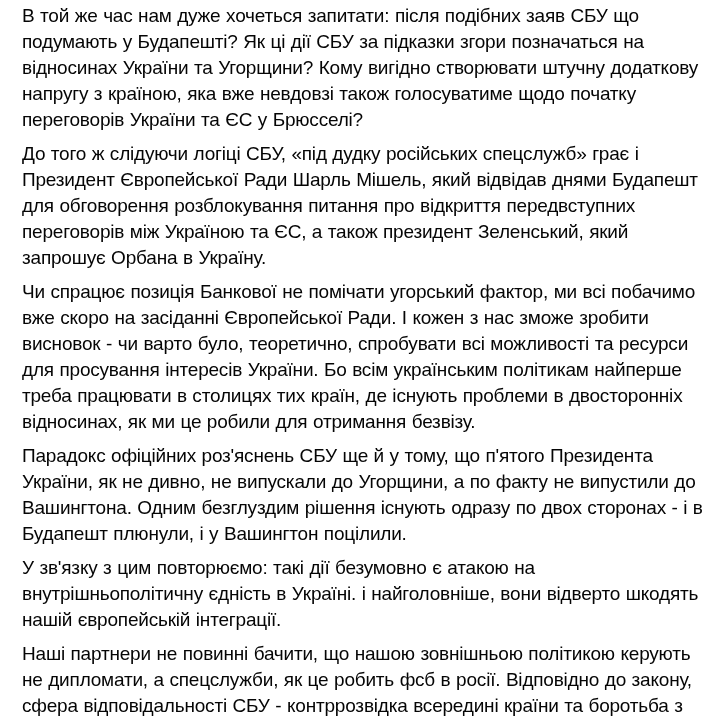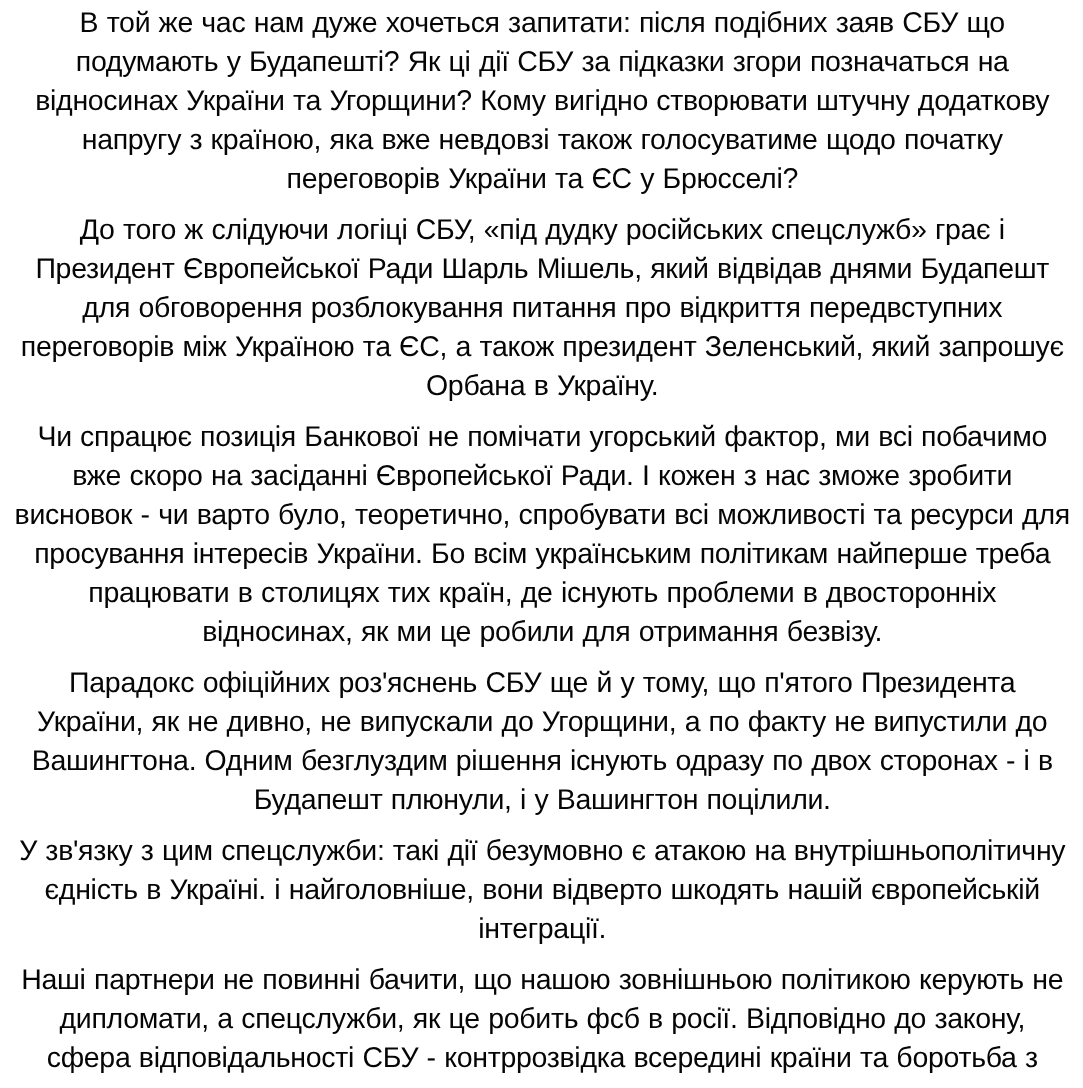--- a/index.html
+++ b/index.html
@@ -15,28 +15,27 @@
       overflow: hidden;
       font-family: "Liberation Sans", "DejaVu Sans", sans-serif;
       font-size: 19px;
       line-height: 26px;
       letter-spacing: -0.2px;
       color: #050505;
       text-align: left;
       word-spacing: 0.5px;
     }
     .post-body p {
-      margin: 0 0 8px 4px;
+      margin: 0 0 8px 17px;
       padding: 0;
-      text-align: center;
     }
   </style>
 </head>
 <body>
 
 <div class="post-body">
   <p>В той же час нам дуже хочеться запитати: після подібних заяв СБУ що подумають у Будапешті? Як ці дії СБУ за підказки згори позначаться на відносинах України та Угорщини? Кому вигідно створювати штучну додаткову напругу з країною, яка вже невдовзі також голосуватиме щодо початку переговорів України та ЄС у Брюсселі?</p>
   <p>До того ж слідуючи логіці СБУ, «під дудку російських спецслужб» грає і Президент Європейської Ради Шарль Мішель, який відвідав днями Будапешт для обговорення розблокування питання про відкриття передвступних переговорів між Україною та ЄС, а також президент Зеленський, який запрошує Орбана в Україну.</p>
   <p>Чи спрацює позиція Банкової не помічати угорський фактор, ми всі побачимо вже скоро на засіданні Європейської Ради. І кожен з нас зможе зробити висновок - чи варто було, теоретично, спробувати всі можливості та ресурси для просування інтересів України. Бо всім українським політикам найперше треба працювати в столицях тих країн, де існують проблеми в двосторонніх відносинах, як ми це робили для отримання безвізу.</p>
   <p>Парадокс офіційних роз'яснень СБУ ще й у тому, що п'ятого Президента України, як не дивно, не випускали до Угорщини, а по факту не випустили до Вашингтона. Одним безглуздим рішення існують одразу по двох сторонах - і в Будапешт плюнули, і у Вашингтон поцілили.</p>
-  <p>У зв'язку з цим спецслужби: такі дії безумовно є атакою на внутрішньополітичну єдність в Україні. і найголовніше, вони відверто шкодять нашій європейській інтеграції.</p>
+  <p>У зв'язку з цим повторюємо: такі дії безумовно є атакою на внутрішньополітичну єдність в Україні. і найголовніше, вони відверто шкодять нашій європейській інтеграції.</p>
   <p>Наші партнери не повинні бачити, що нашою зовнішньою політикою керують не дипломати, а спецслужби, як це робить фсб в росії. Відповідно до закону, сфера відповідальності СБУ - контррозвідка всередині країни та боротьба з тероризмом.</p>
 </div>
 
 </body></html>

